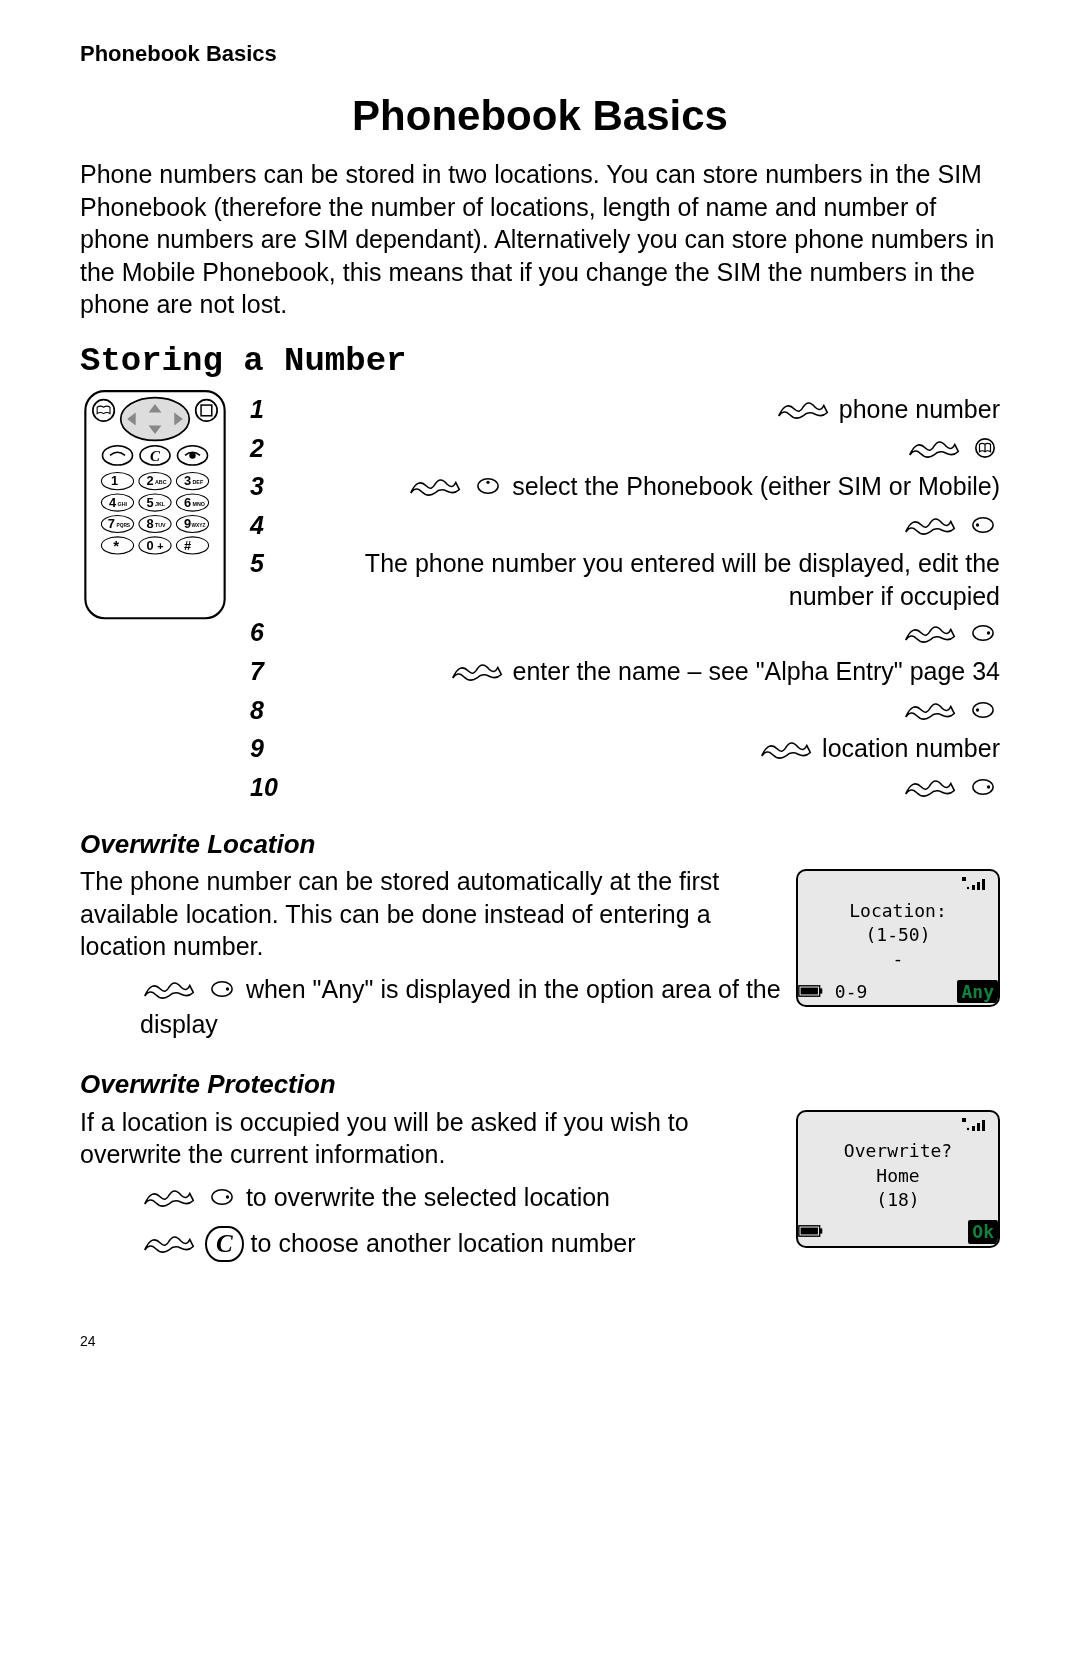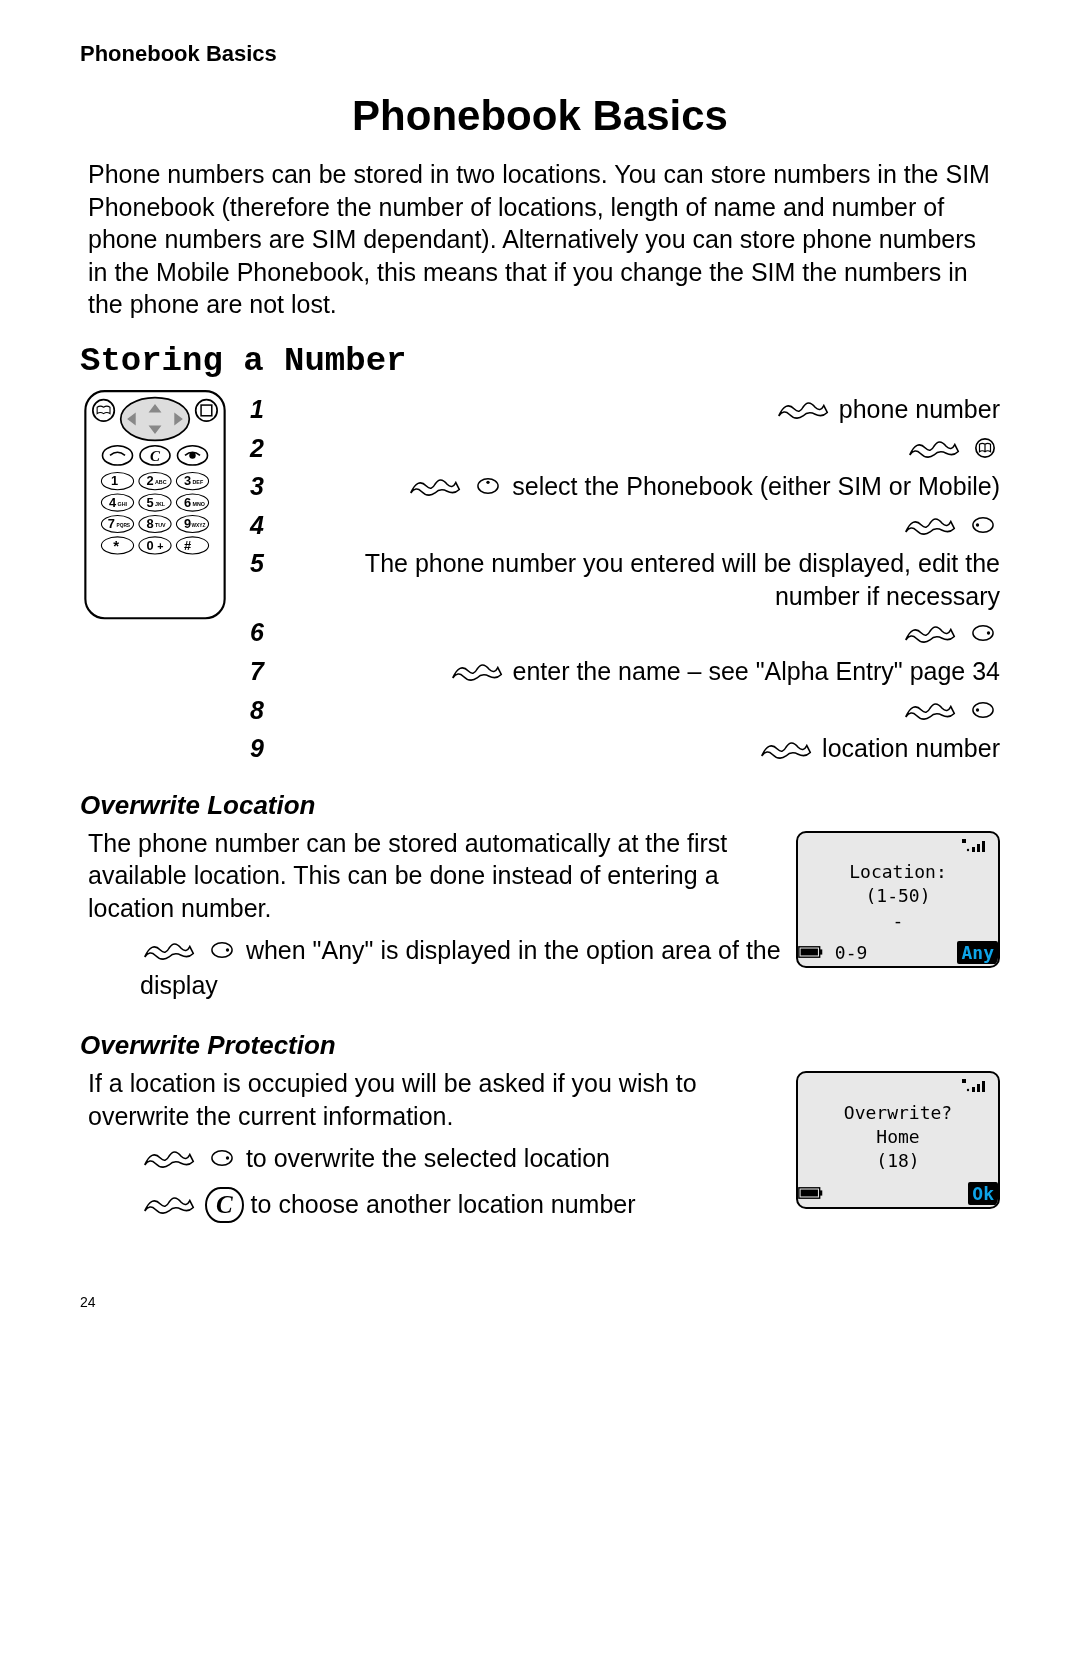--- a/index.html
+++ b/index.html
@@ -10,21 +10,21 @@
     padding: 40px 80px 40px 80px;
     font-size: 25px;
     line-height: 1.3;
     width: 1080px;
     box-sizing: border-box;
   }
   .header { font-weight: bold; font-size: 22px; margin-bottom: 10px; }
   h1 { text-align: center; font-size: 42px; margin: 20px 0 15px; font-weight: 900; }
   h2 { font-size: 34px; margin: 18px 0 6px; font-weight: bold; font-family: Liberation Mono, monospace; }
   h3 { font-size: 26px; font-style: italic; font-weight: bold; margin: 18px 0 4px; }
-  p { margin: 4px 8px 10px; }
+  p { margin: 4px 0 10px; }
   .intro { margin-bottom: 8px; }
   .row { display: flex; align-items: flex-start; }
   .phone-col { width: 160px; flex-shrink:0; margin-right: 10px; }
   .steps-col { flex: 1; }
   ol.steps { list-style: none; padding:0; margin:0; }
   ol.steps li { display:flex; align-items:flex-start; margin: 4px 0; }
   ol.steps li .num { font-style: italic; font-weight: bold; width: 30px; flex-shrink:0; }
   ol.steps li .txt { flex:1;text-align:right; }
   .icon { display:inline-block; vertical-align:middle; margin: 0 3px; }
   .press-icon svg { height: 22px; }
@@ -34,21 +34,21 @@
   .float-screen { float:right; margin: 4px 0 12px 14px; }
   .screen {
     width: 200px; border:2px solid #000; border-radius:10px;
     background:#e8e8e8; font-family: monospace; font-size:18px;
     overflow:hidden;
   }
   .screen .sig { text-align:right; padding:2px 6px 0; font-weight:bold; letter-spacing:1px;}
   .screen .body { text-align:center; padding: 2px 4px 6px; line-height:1.35;}
   .screen .bar { display:flex; justify-content:space-between; align-items:center; padding:2px 0; }
   .screen .bar .bat svg { height:14px; }
-  .screen .bar .right { background:#000; color:#0ea5e9; padding:0 4px; border-radius:2px; font-weight:bold;}
+  .screen .bar .right { background:#000; color:#15803d; padding:0 4px; border-radius:2px; font-weight:bold;}
   .pagenum { font-size:14px; margin-top:60px; }
   .clear { clear:both; }
 </style>
 </head>
 <body>
 
 <svg width="0" height="0" style="position:absolute">
   <symbol id="press" viewBox="0 0 60 24">
     <path d="M2 20 Q10 2 20 12 Q26 18 30 10 Q36 0 44 10 Q50 16 54 8 L58 16 Q52 22 44 18 Q36 14 30 20 Q22 26 14 18 Q8 12 2 20 Z" fill="none" stroke="#000" stroke-width="1.8"></path>
   </symbol>
@@ -176,21 +176,21 @@
       <li>
           <span class="num">4</span>
           <span class="txt"><span class="icon press-icon"><svg width="52">
                 <use href="#press"></use>
               </svg></span> <span class="icon small-icon"><svg width="28">
                 <use href="#nav-left"></use>
               </svg></span></span>
         </li>
       <li>
           <span class="num">5</span>
-          <span class="txt">The phone number you entered will be displayed, edit the number if necessary</span>
+          <span class="txt">The phone number you entered will be displayed, edit the number if occupied</span>
         </li>
       <li>
           <span class="num">6</span>
           <span class="txt"><span class="icon press-icon"><svg width="52">
                 <use href="#press"></use>
               </svg></span> <span class="icon small-icon"><svg width="28">
                 <use href="#nav-right"></use>
               </svg></span> </span>
         </li>
       <li>
@@ -205,20 +205,28 @@
                 <use href="#press"></use>
               </svg></span> <span class="icon small-icon"><svg width="28">
                 <use href="#nav-left"></use>
               </svg></span></span>
         </li>
       <li>
           <span class="num">9</span>
           <span class="txt"><span class="icon press-icon"><svg width="52">
                 <use href="#press"></use>
               </svg></span> <span>location number</span></span>
+        </li>
+      <li>
+          <span class="num">10</span>
+          <span class="txt"><span class="icon press-icon"><svg width="52">
+                <use href="#press"></use>
+              </svg></span> <span class="icon small-icon"><svg width="28">
+                <use href="#nav-right"></use>
+              </svg></span></span>
         </li>
     </ol>
   </div>
 </div>
 
 <h3>Overwrite Location</h3>
 
 <div class="float-screen">
   <div class="screen">
     <div class="sig"><svg width="30" height="14">

